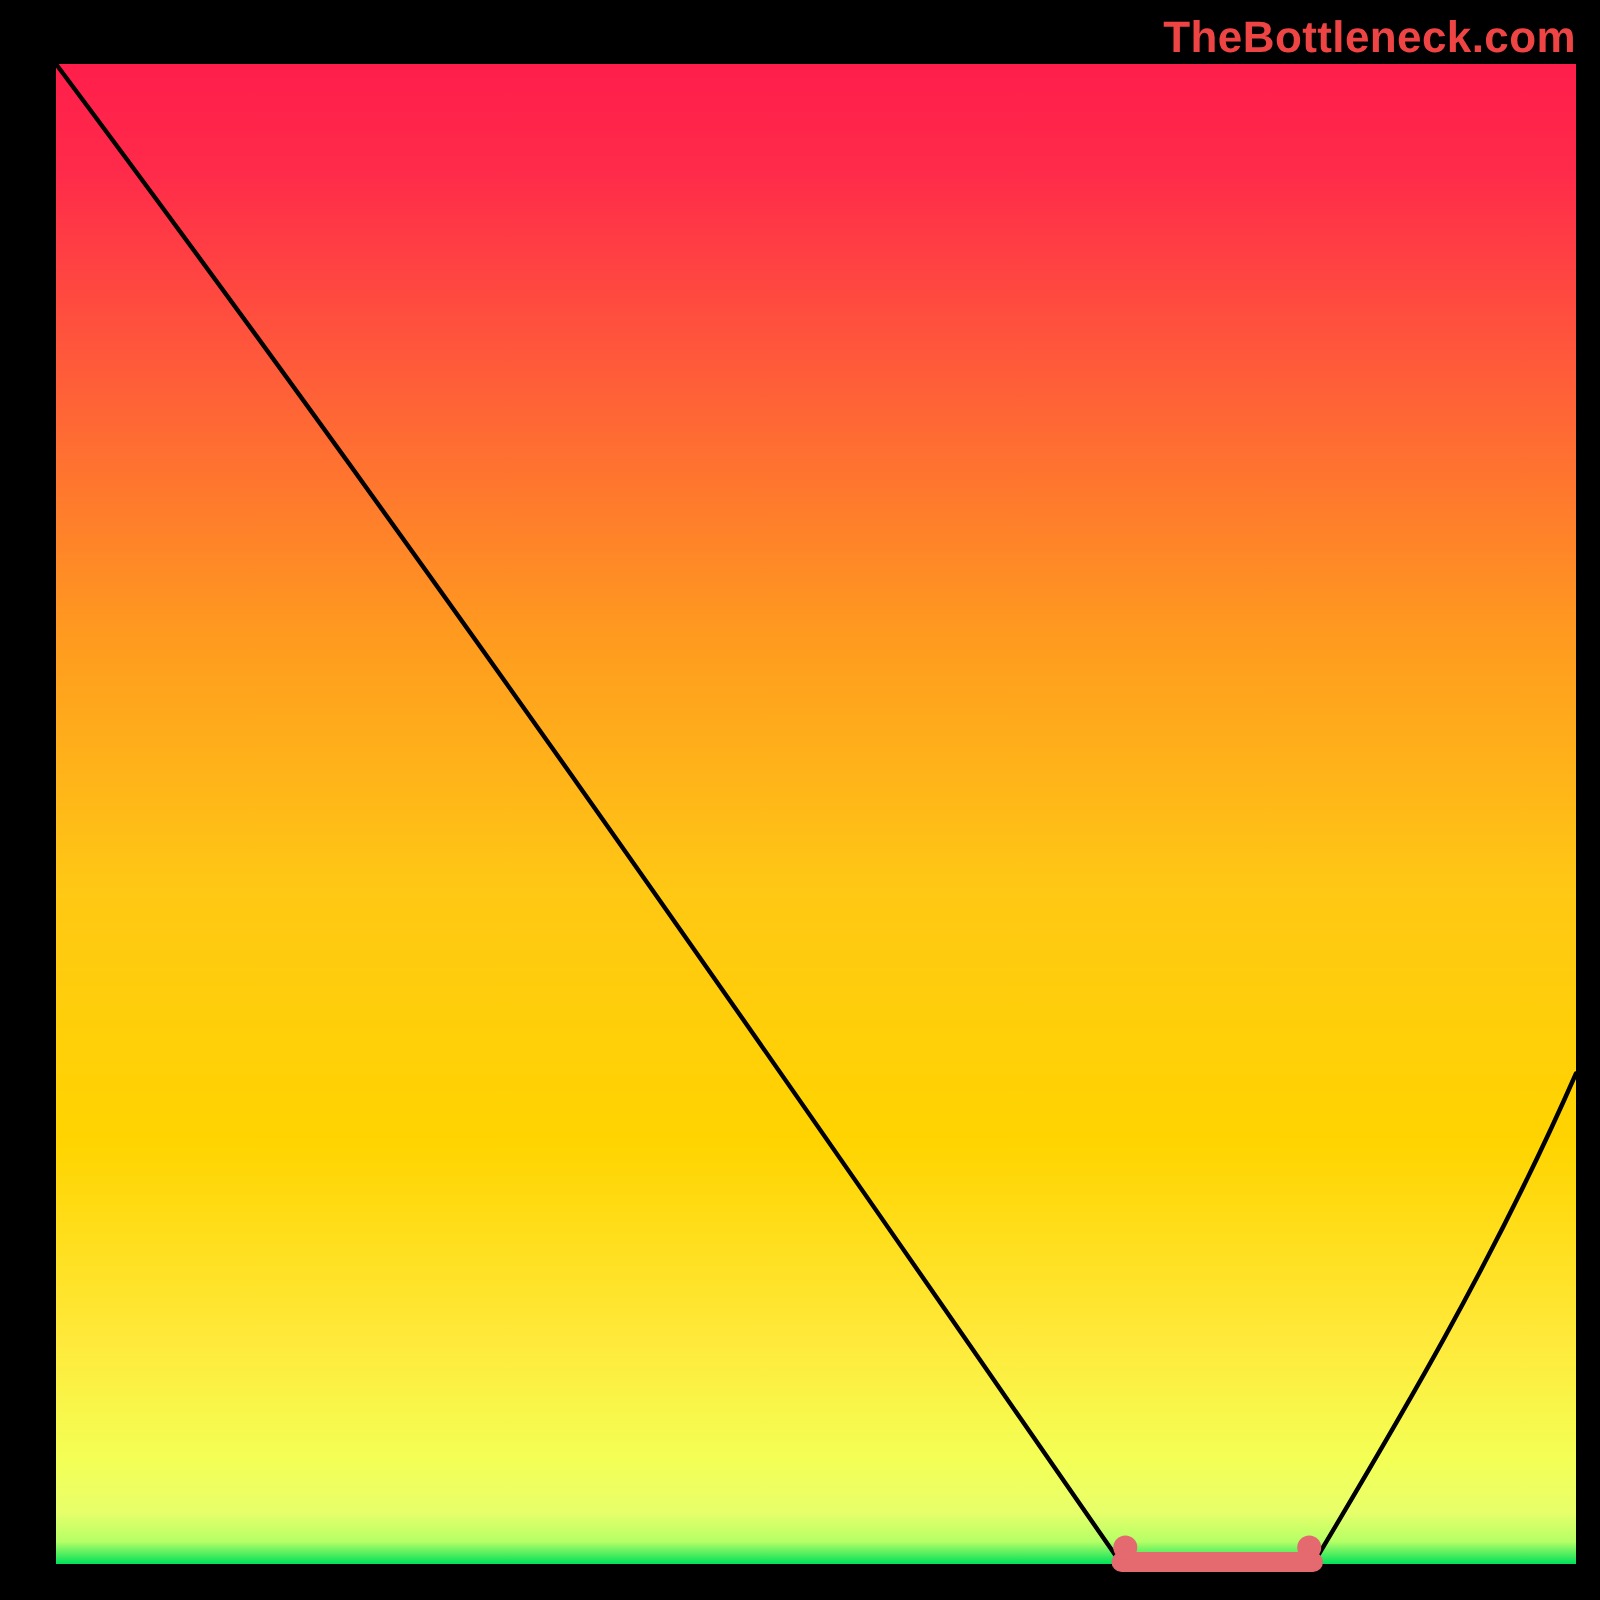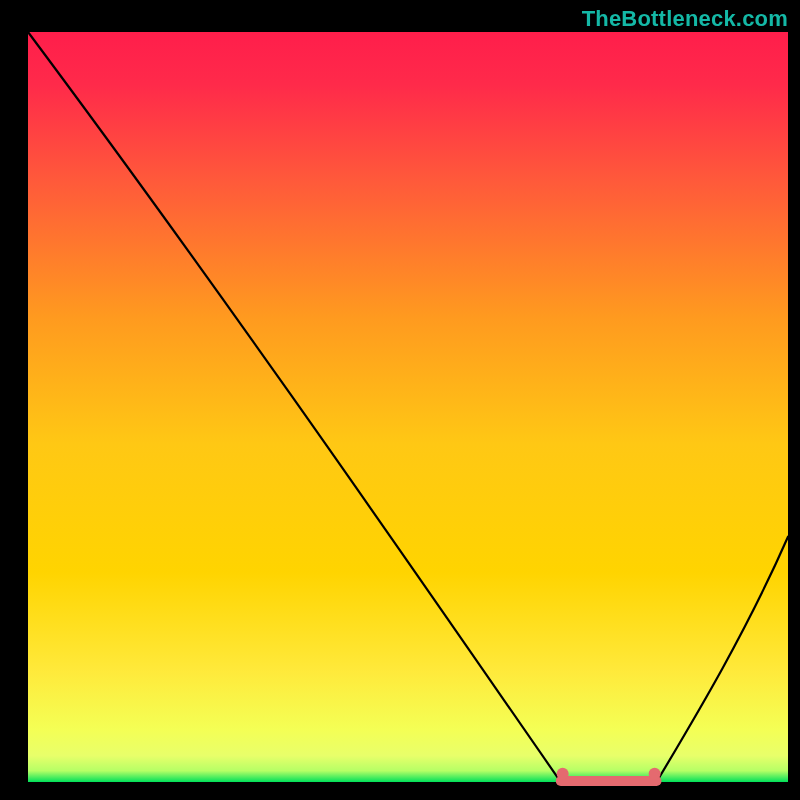--- a/index.html
+++ b/index.html
@@ -18,21 +18,21 @@
     height: 800px;
     background: #000;
   }
   .watermark {
     position: absolute;
     top: 6px;
     right: 12px;
     font-family: Arial, Helvetica, sans-serif;
     font-size: 22px;
     font-weight: 600;
-    color: #14b8a6;
+    color: #ef4444;
     letter-spacing: 0.2px;
   }
   svg {
     position: absolute;
     left: 0;
     top: 0;
   }
 </style>
 </head>
 <body>

